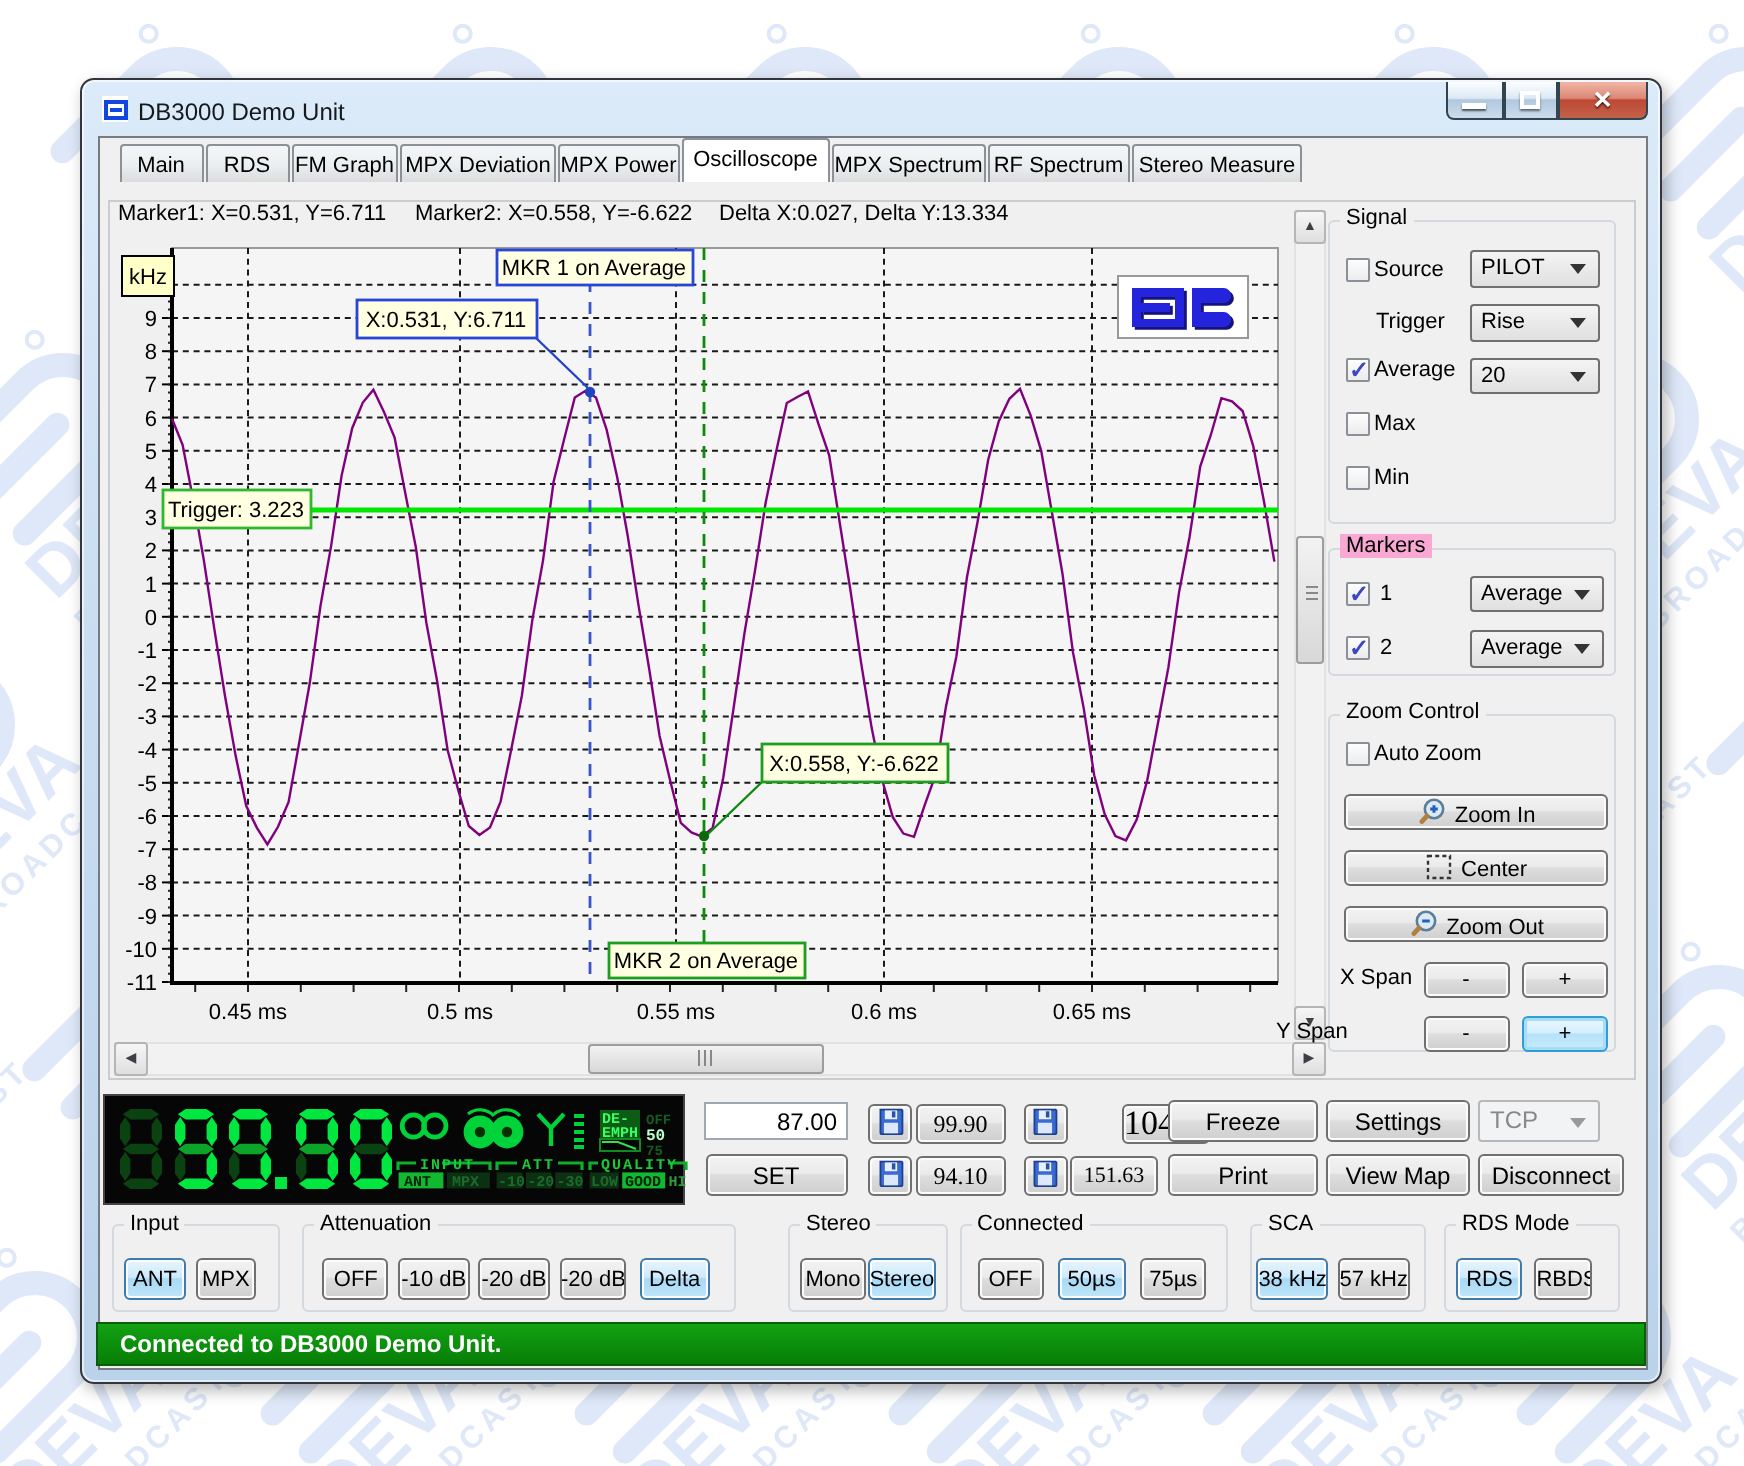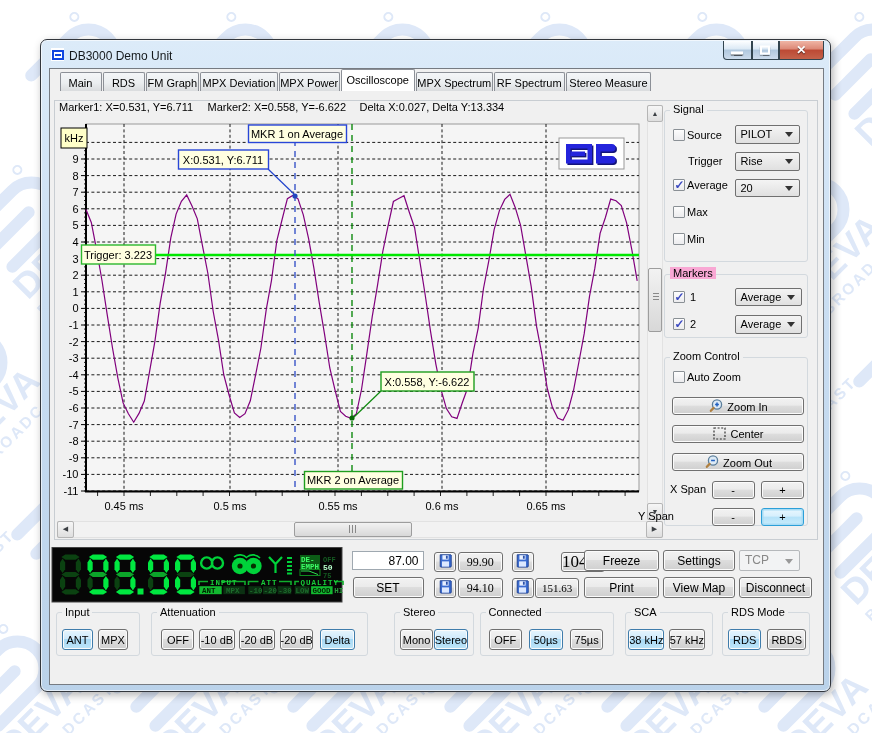--- a/index.html
+++ b/index.html
@@ -705,13 +705,14 @@
     <div class="btn" style="left:279.5px;top:628.5px;width:33px;height:21.5px;line-height:20px">-20 dB</div>
     <div class="btn on" style="left:319.6px;top:628.5px;width:35.4px;height:21.5px;line-height:20px">Delta</div>
     <div class="btn" style="left:400px;top:628.5px;width:33px;height:21.5px;line-height:20px">Mono</div>
     <div class="btn on" style="left:433.7px;top:628.5px;width:33.9px;height:21.5px;line-height:20px">Stereo</div>
     <div class="btn" style="left:488.7px;top:628.5px;width:33px;height:21.5px;line-height:20px">OFF</div>
     <div class="btn on" style="left:528.6px;top:628.5px;width:34.4px;height:21.5px;line-height:20px">50µs</div>
     <div class="btn" style="left:569.9px;top:628.5px;width:33.5px;height:21.5px;line-height:20px">75µs</div>
     <div class="btn on" style="left:628.2px;top:628.5px;width:35.8px;height:21.5px;line-height:20px">38 kHz</div>
     <div class="btn" style="left:668.5px;top:628.5px;width:36.7px;height:21.5px;line-height:20px">57 kHz</div>
     <div class="btn on" style="left:728.2px;top:628.5px;width:33px;height:21.5px;line-height:20px">RDS</div>
-    <div class="btn" style="left:767.2px;top:628.5px;width:39px;height:21.5px;line-height:20px">RBDS</div>
+    <div class="btn" style="left:767.2px;top:628.5px;width:29px;height:21.5px;line-height:20px">RBDS</div>
+<div class="statusbar">Connected to DB3000 Demo Unit.</div>
 </div>
 </body></html>

